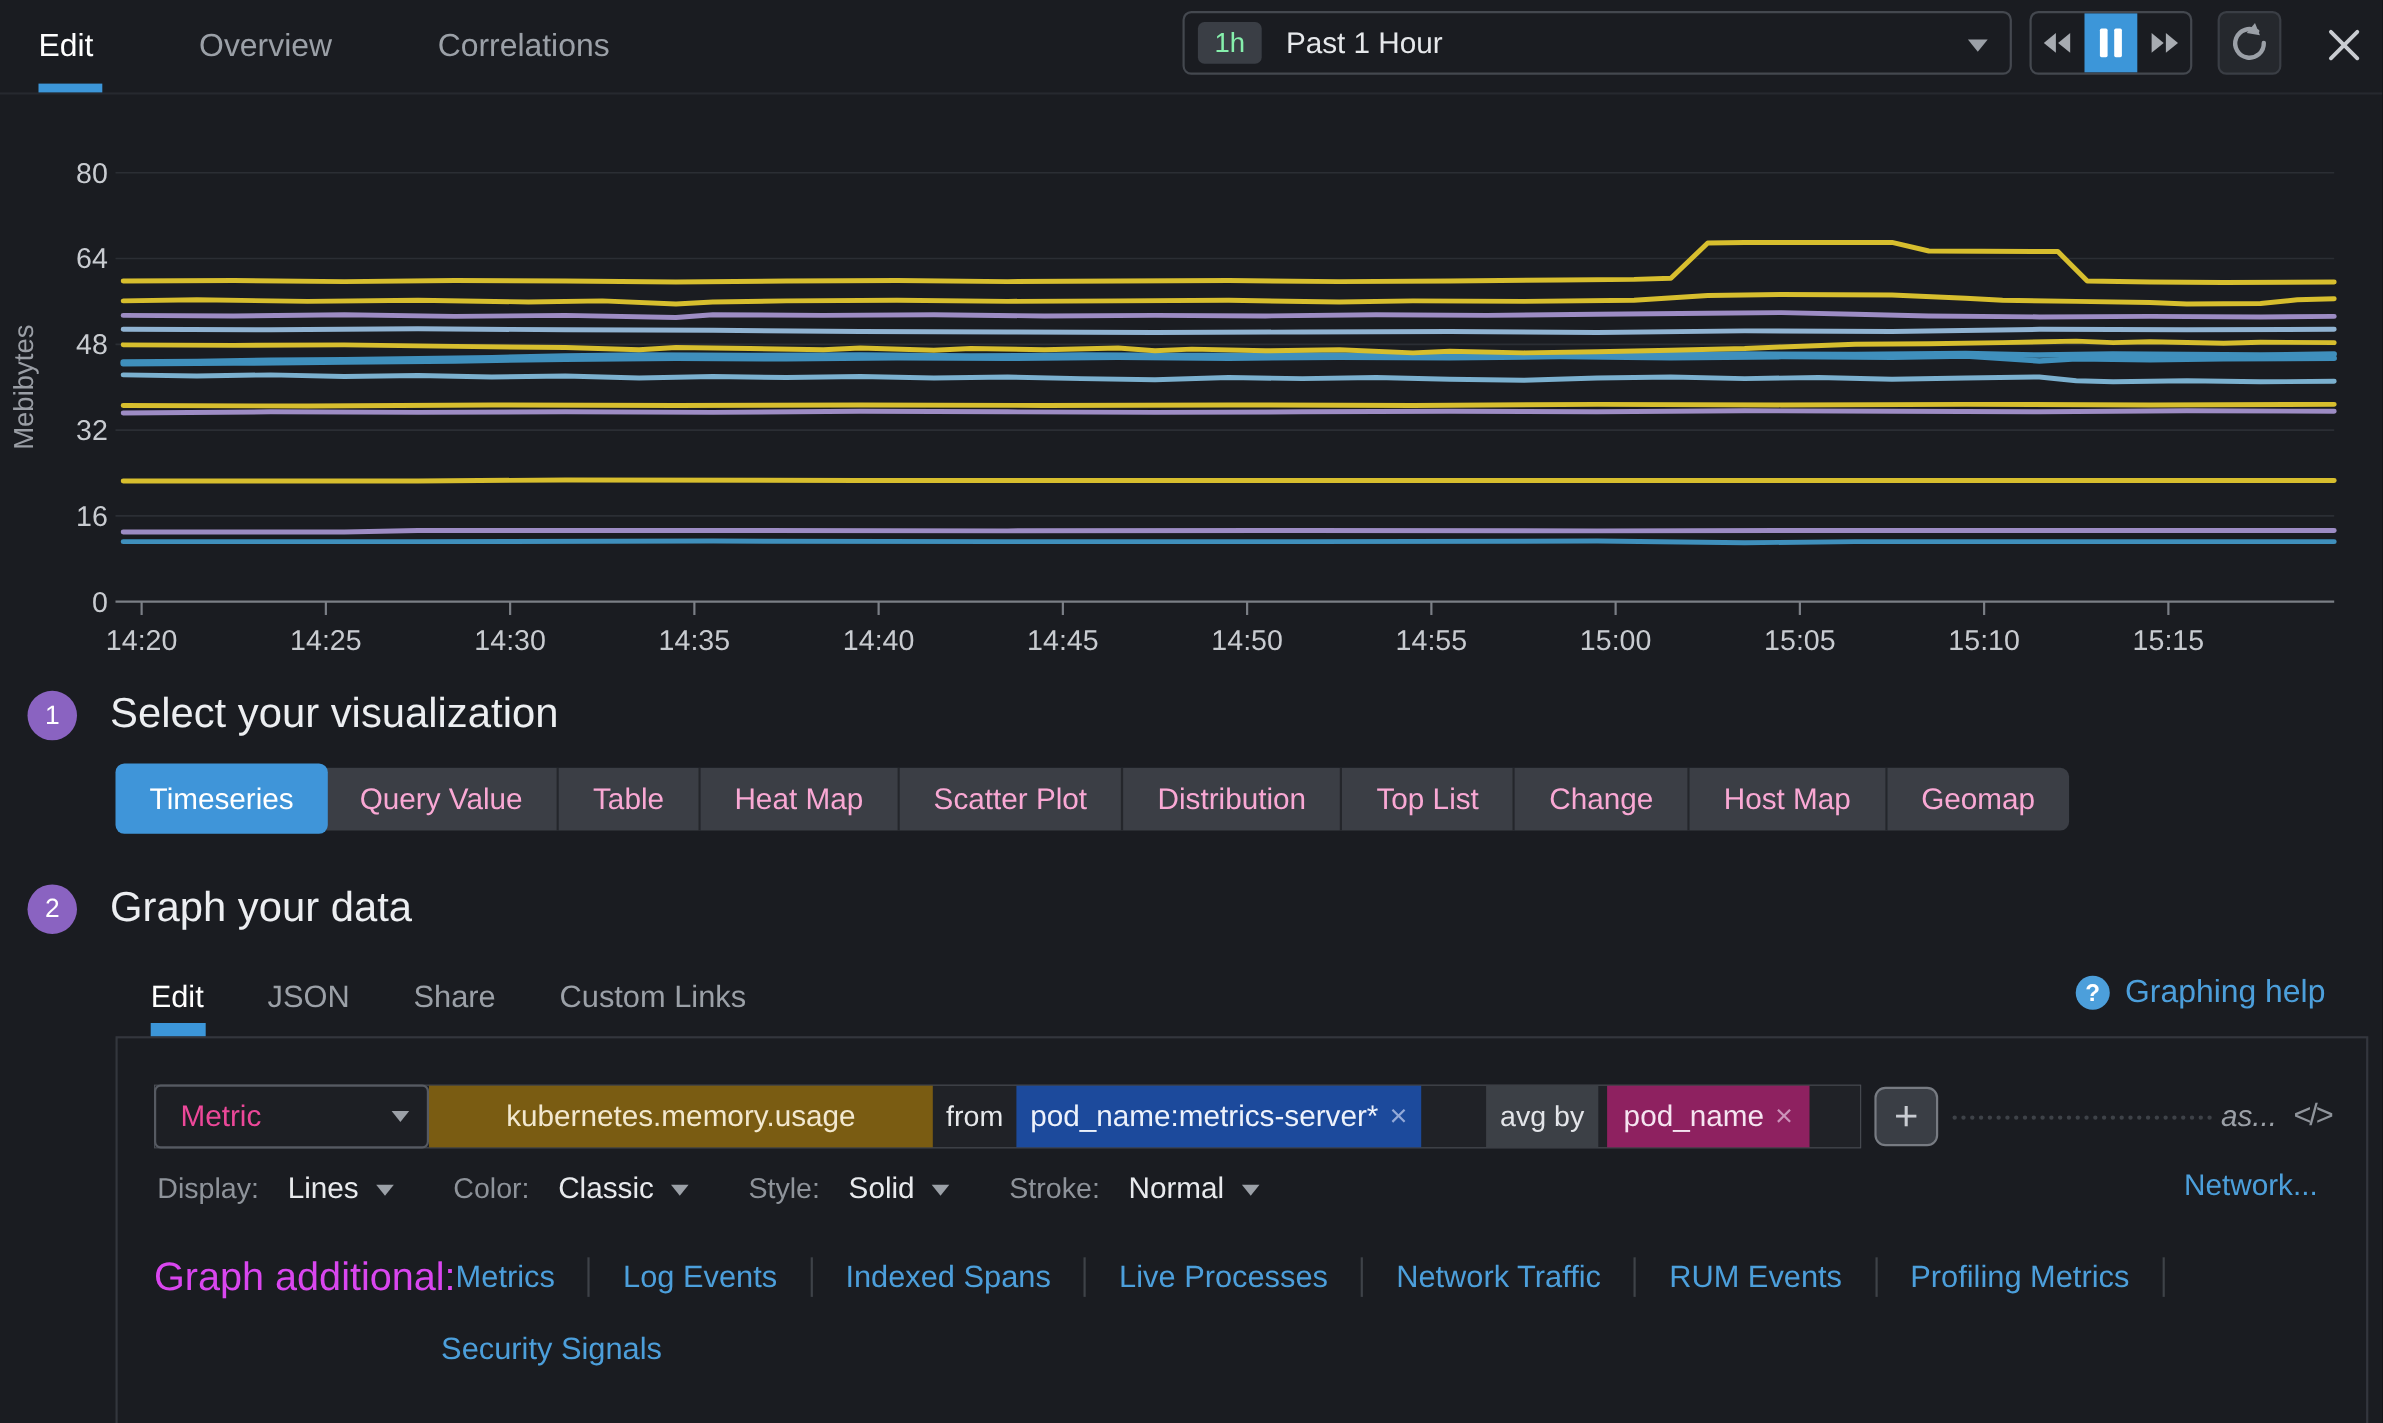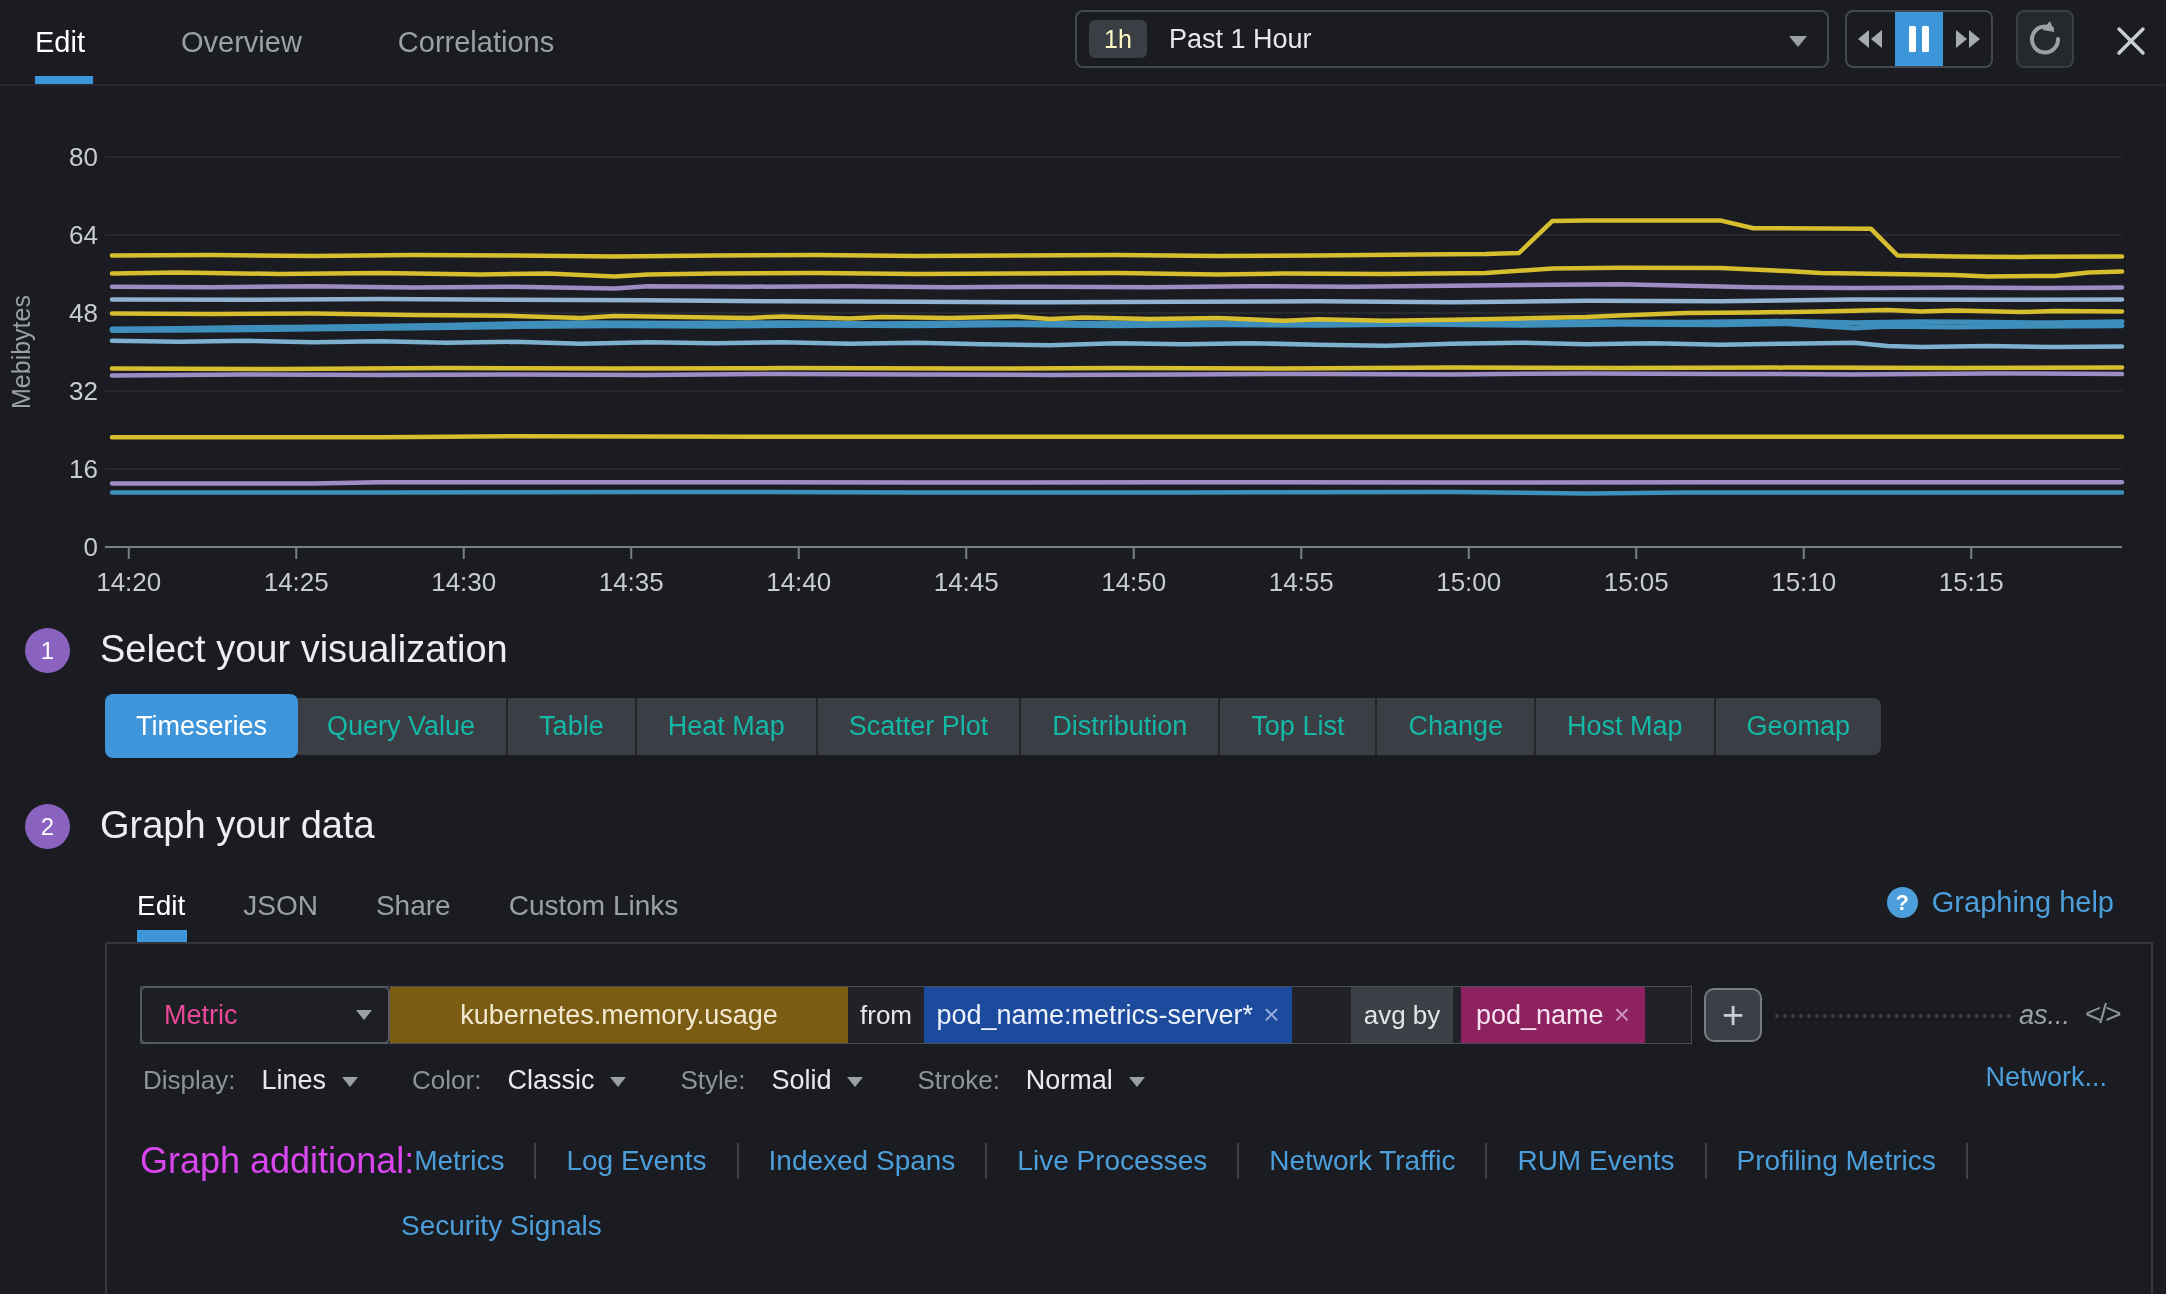--- a/index.html
+++ b/index.html
@@ -8,21 +8,21 @@
 
   
   .topbar{position:absolute;top:0;left:0;right:0;height:84px;border-bottom:2px solid #26292F;z-index:5;background:#1A1C21;}
   .top-tabs{position:absolute;left:35px;top:0;height:84px;display:flex;align-items:center;}
   .top-tab{font-size:29px;color:#9BA0A7;margin-right:96px;cursor:default;}
   .top-tab.active{color:#FFFFFF;}
   .edit-underline{position:absolute;left:35px;top:76px;width:58px;height:8px;background:#3C96D9;}
   .time-picker{position:absolute;left:1075px;top:10px;width:754px;height:58px;border:2px solid #44484F;
                border-radius:8px;display:flex;align-items:center;box-sizing:border-box;}
   .time-badge{margin-left:12px;min-width:58px;height:38px;background:#3A3E45;border-radius:6px;
-              display:flex;align-items:center;justify-content:center;font-size:25px;color:#fef9c3;}
+              display:flex;align-items:center;justify-content:center;font-size:25px;color:#86efac;}
   .time-label{margin-left:22px;font-size:27px;color:#E6E8EB;}
   .caret{width:0;height:0;border-left:9px solid transparent;border-right:9px solid transparent;
          border-top:11px solid #9BA0A7;}
   .time-caret{position:absolute;right:20px;top:24px;}
   .playback{position:absolute;left:1845px;top:10px;width:148px;height:58px;border:2px solid #44484F;
             border-radius:8px;display:flex;overflow:hidden;box-sizing:border-box;}
   .pb-btn{width:50px;height:100%;display:flex;align-items:center;justify-content:center;}
   .pb-btn.active{background:#3C96D9;}
   .icon-btn{position:absolute;top:10px;width:58px;height:58px;border:2px solid #3A3E45;background:#25282D;
             border-radius:8px;display:flex;align-items:center;justify-content:center;box-sizing:border-box;}
@@ -36,21 +36,21 @@
   .step{position:absolute;left:0;width:2166px;z-index:2;}
   .step1{top:612px;height:186px;}
   .step2{top:798px;height:496px;}
   .step-circle{position:absolute;left:25px;width:45px;height:45px;border-radius:50%;background:#8A63C1;
                color:#FFFFFF;font-size:24px;display:flex;align-items:center;justify-content:center;}
   .step1 .step-circle{top:16px;} .step2 .step-circle{top:6px;}
   .step-title{position:absolute;left:100px;font-size:38px;color:#ECEEF1;font-weight:400;}
   .step1 .step-title{top:16px;} .step2 .step-title{top:6px;}
 
   .viz-row{position:absolute;left:105px;top:82px;height:64px;display:flex;align-items:center;}
-  .viz-btn{height:57px;background:#3B3E45;color:#14b8a6;font-size:27px;display:flex;align-items:center;
+  .viz-btn{height:57px;background:#3B3E45;color:#f9a8d4;font-size:27px;display:flex;align-items:center;
            padding:0 31px;border-right:2px solid #24262B;cursor:default;white-space:nowrap;}
   .viz-btn:last-child{border-right:none;border-radius:0 8px 8px 0;}
   .viz-btn.selected{height:64px;background:#3F95D9;color:#FFFFFF;border-radius:8px;border-right:none;
                     position:relative;z-index:1;margin-right:-2px;}
 
   .g-tabs{position:absolute;left:137px;top:92px;display:flex;}
   .g-tab{font-size:28px;color:#9BA0A7;margin-right:58px;}
   .g-tab.active{color:#FFFFFF;}
   .g-tab-underline{position:absolute;left:137px;top:132px;width:50px;height:12px;background:#3C96D9;z-index:3;}
   .help-link{position:absolute;right:52px;top:88px;display:flex;align-items:center;}

